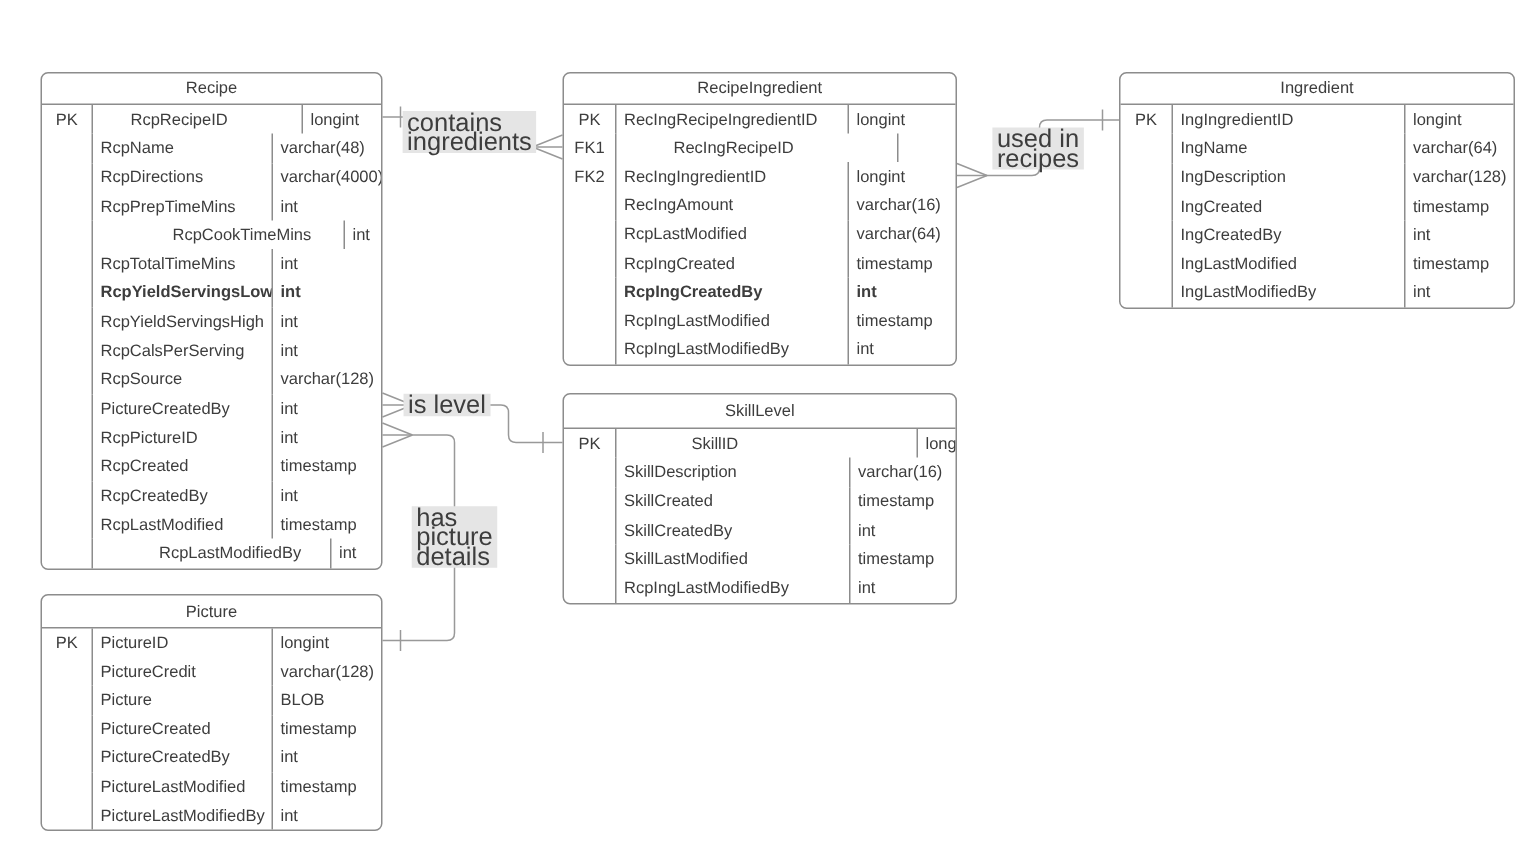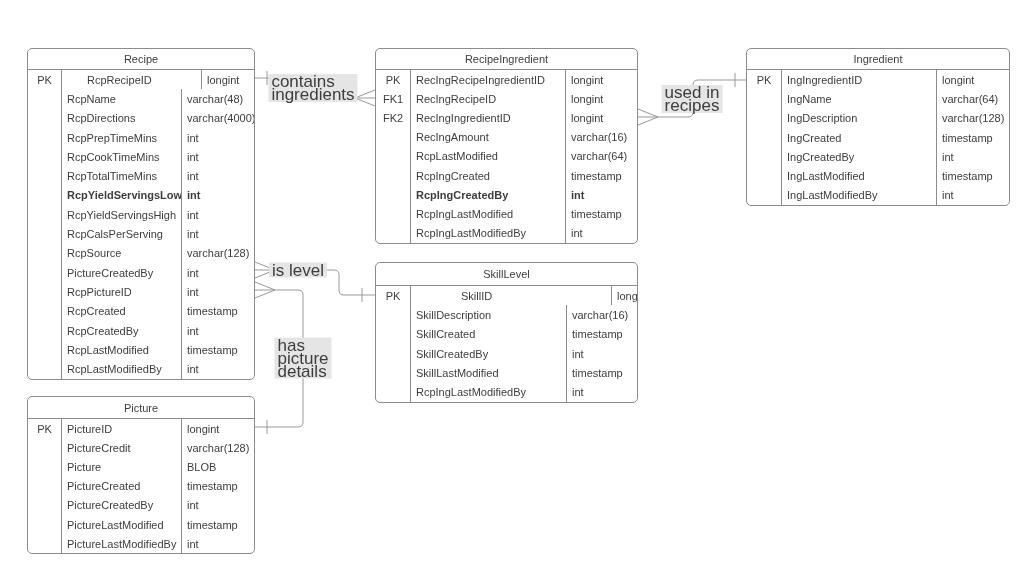--- a/index.html
+++ b/index.html
@@ -95,21 +95,21 @@
         <span class="cell name" style="width: 120px;">RcpDirections</span>
         <span class="cell type">varchar(4000)</span>
       </div>
       <div class="entity-row" style="height: 19.3px;">
         <span class="cell key" style="width: 34px;"></span>
         <span class="cell name" style="width: 120px;">RcpPrepTimeMins</span>
         <span class="cell type">int</span>
       </div>
       <div class="entity-row" style="height: 19.3px;">
         <span class="cell key" style="width: 34px;"></span>
-        <span class="cell name" style="width: 120px;">RcpCookTimeMins</span>
+        <span class="cell name" style="width: 120px; margin-left: 48px;">RcpCookTimeMins</span>
         <span class="cell type">int</span>
       </div>
       <div class="entity-row" style="height: 19.3px;">
         <span class="cell key" style="width: 34px;"></span>
         <span class="cell name" style="width: 120px;">RcpTotalTimeMins</span>
         <span class="cell type">int</span>
       </div>
       <div class="entity-row" style="height: 19.3px; font-weight: bold;">
         <span class="cell key" style="width: 34px;"></span>
         <span class="cell name" style="width: 120px;">RcpYieldServingsLow</span>
@@ -150,32 +150,32 @@
         <span class="cell name" style="width: 120px;">RcpCreatedBy</span>
         <span class="cell type">int</span>
       </div>
       <div class="entity-row" style="height: 19.3px;">
         <span class="cell key" style="width: 34px;"></span>
         <span class="cell name" style="width: 120px;">RcpLastModified</span>
         <span class="cell type">timestamp</span>
       </div>
       <div class="entity-row" style="height: 19.3px;">
         <span class="cell key" style="width: 34px;"></span>
-        <span class="cell name" style="width: 120px;">RcpLastModifiedBy</span>
+        <span class="cell name" style="width: 120px; margin-left: 39px;">RcpLastModifiedBy</span>
         <span class="cell type">int</span>
       </div>
     </div>
     <div class="entity" style="left: 375px; top: 48px; width: 263px;">
       <div class="entity-title" style="height: 21px;">RecipeIngredient</div>
       <div class="entity-row" style="height: 19.2px;">
         <span class="cell key" style="width: 35px;">PK</span>
         <span class="cell name" style="width: 155px;">RecIngRecipeIngredientID</span>
         <span class="cell type">longint</span>
       </div>
-      <div class="entity-row" style="height: 19.2px;">
+      <div class="entity-row" style="height: 19.2px; gap: 33px;">
         <span class="cell key" style="width: 35px;">FK1</span>
         <span class="cell name" style="width: 155px;">RecIngRecipeID</span>
         <span class="cell type">longint</span>
       </div>
       <div class="entity-row" style="height: 19.2px;">
         <span class="cell key" style="width: 35px;">FK2</span>
         <span class="cell name" style="width: 155px;">RecIngIngredientID</span>
         <span class="cell type">longint</span>
       </div>
       <div class="entity-row" style="height: 19.2px;">

